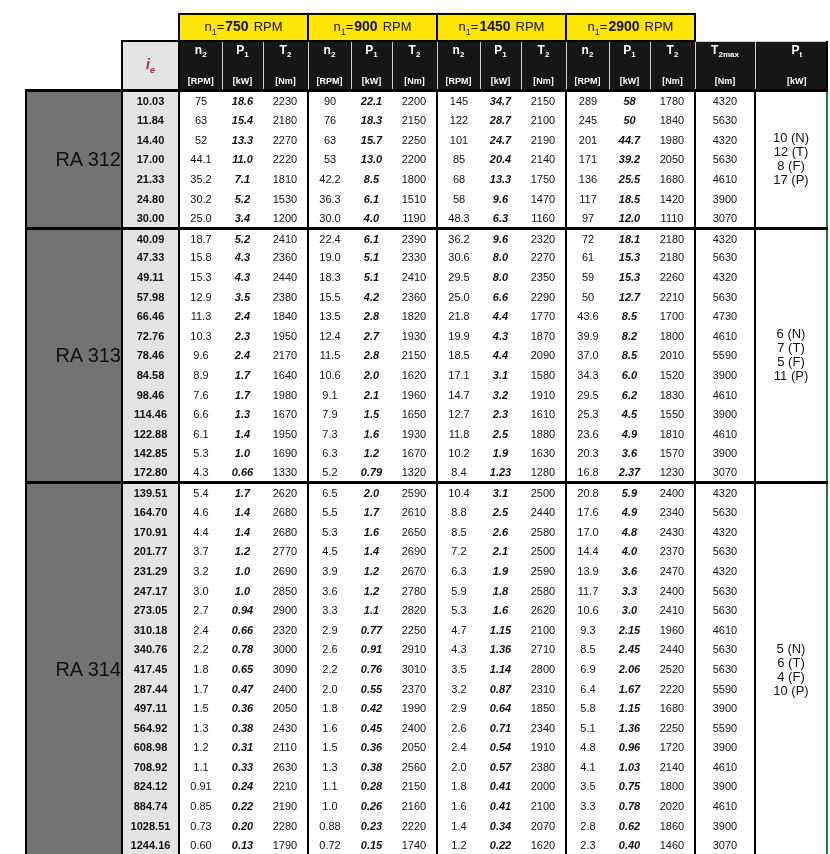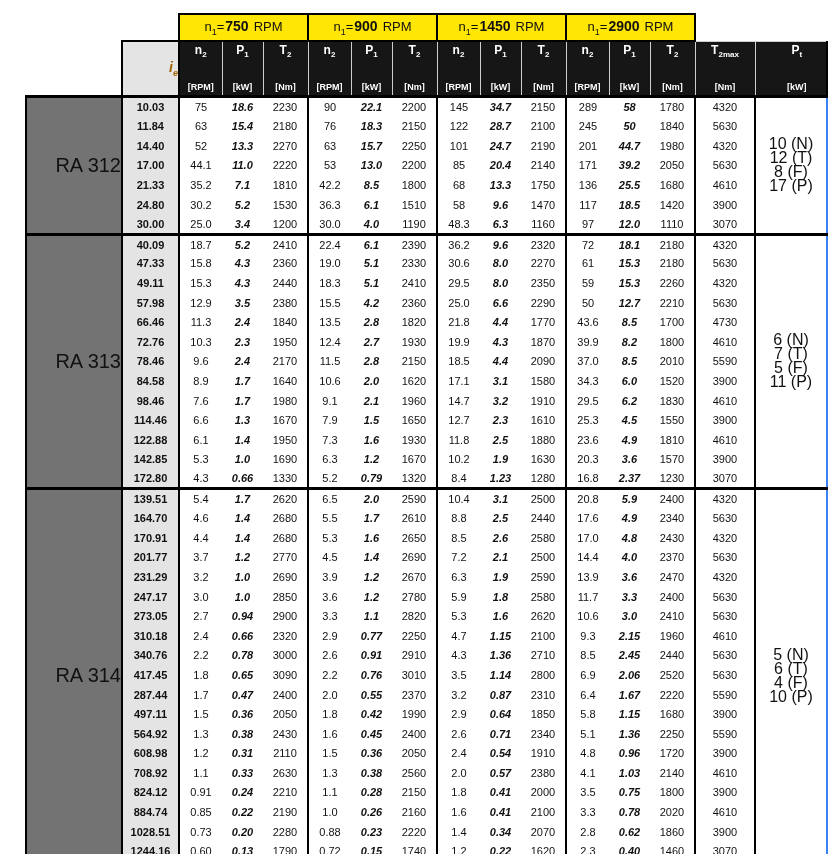--- a/index.html
+++ b/index.html
@@ -27,26 +27,26 @@
   td.speed sub{font-size:9px;}
   td.speed b{font-size:14px;margin:0 3px 0 1px;}
   
   tr.col-row{height:38px;}
   th.blk{
     background:#161616;color:#fff;
     border:1px solid #cfcfcf;
     text-align:center;vertical-align:middle;
     font-size:12px;font-weight:bold;line-height:16px;
   }
-  th.blk .unit{font-size:9px;font-weight:bold;display:block;margin-top:16px;}
+  th.blk .unit{font-size:9px;font-weight:bold;display:block;margin-top:10px;}
   th.blk sub{font-size:8px;}
   th.ie-h{
-    background:#e4e4e4;color:#a16207;
+    background:#e4e4e4;color:#be185d;
     border:2px solid #000;
-    text-align:right;vertical-align:middle;
+    text-align:center;vertical-align:middle;
     font-size:14px;font-weight:bold;font-style:italic;
   }
   th.ie-h sub{font-size:9px;}
   th.pt-h{border-right:2px solid #000;padding-left:12px;}
   
   tbody tr{height:19.6px;}
   tbody td{
     font-size:11px;text-align:center;vertical-align:middle;
     white-space:nowrap;background:#fff;
   }
@@ -57,22 +57,22 @@
   }
   td.iec{
     background:#e4e4e4;
     border-left:2px solid #000;border-right:2px solid #000;
     font-weight:bold;
   }
   td.gstart{border-left:2px solid #000;}
   td.p1{font-weight:bold;font-style:italic;}
   td.tmax{border-left:2px solid #000;border-right:2px solid #000;}
   td.ptc{
-    border-left:2px solid #000;border-right:2px solid #3b82f6;
-    font-size:16px;line-height:14px;
+    border-left:2px solid #000;border-right:2px solid #15803d;
+    font-size:13px;line-height:14px;
   }
   tr.sec-top td{border-top:3px solid #000;}
   tbody tr.last-row td{border-bottom:3px solid #000;margin-top:28px;}
 </style>
 </head>
 <body>
 
 <table>
   <colgroup>
     <col style="width:96px">

